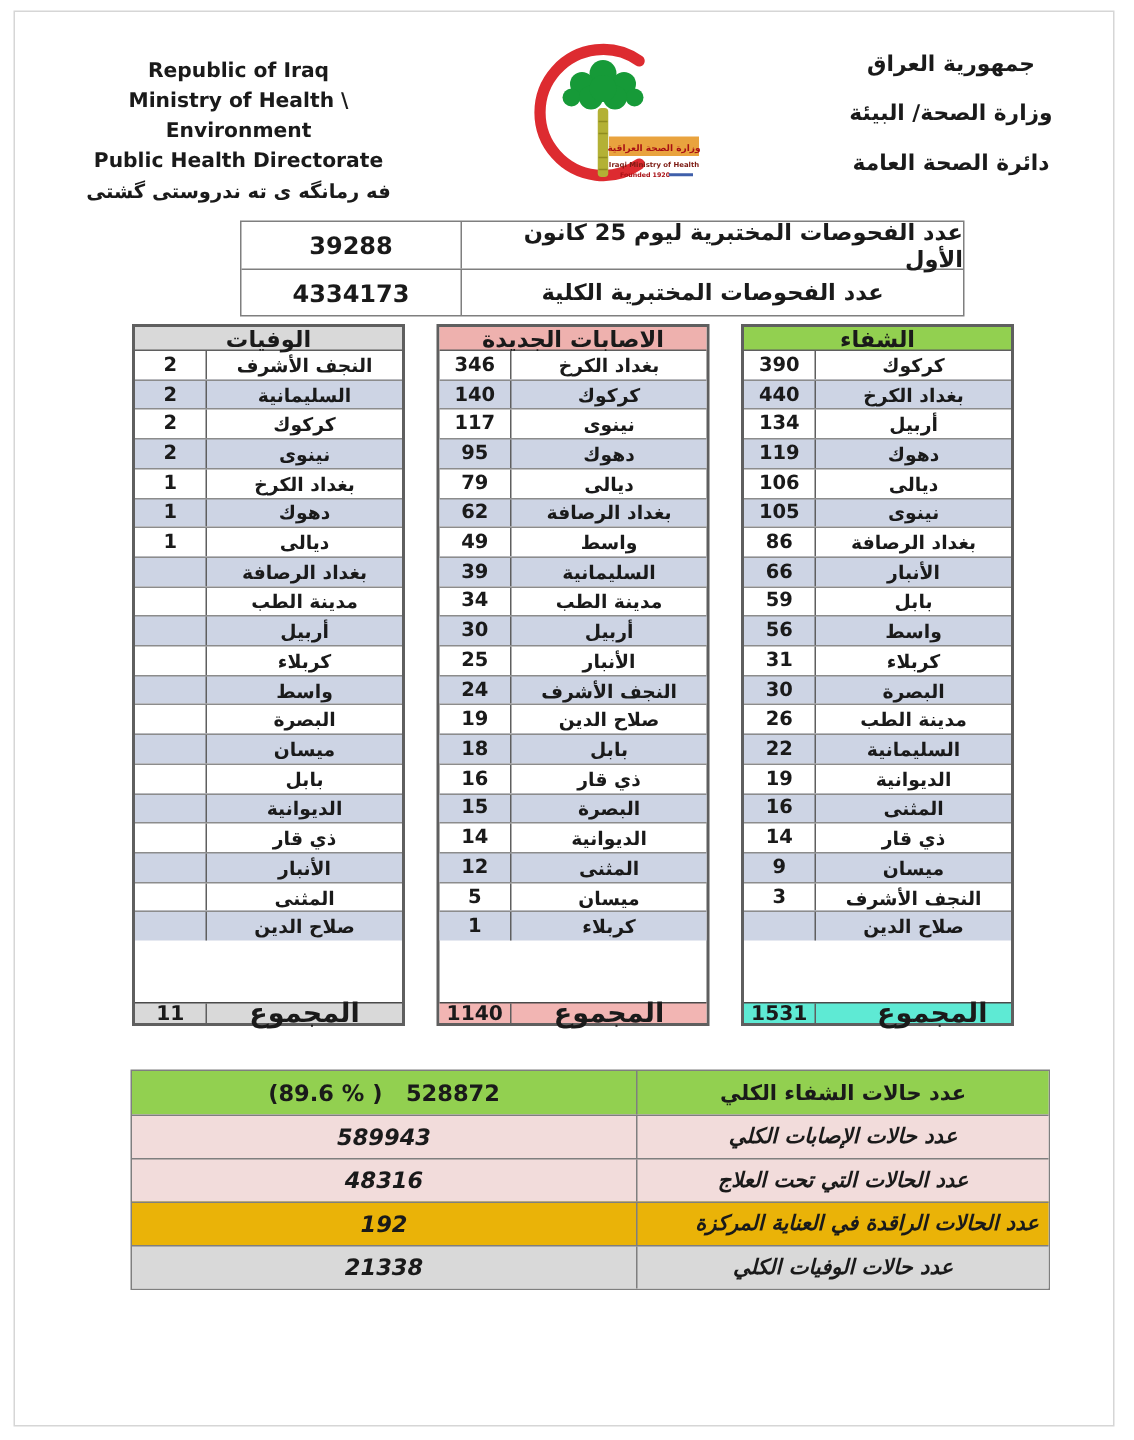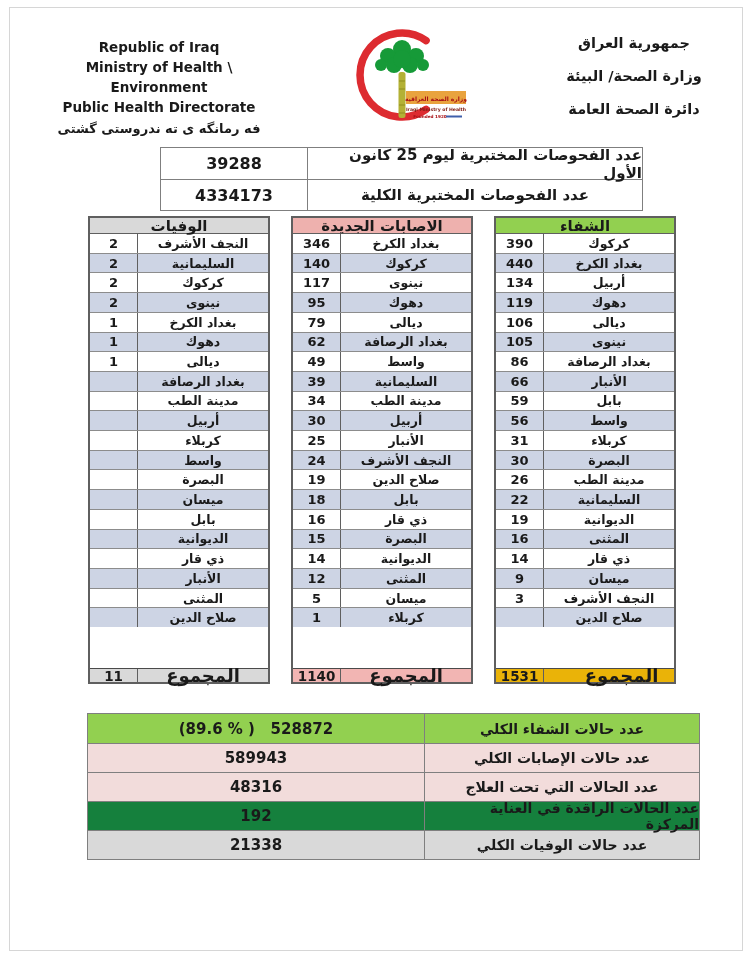--- a/index.html
+++ b/index.html
@@ -55,21 +55,21 @@
     display: flex; align-items: center; justify-content: center; font-size: 13px;
   }
   .pt-name { flex: 1; display: flex; align-items: center; justify-content: center; font-size: 12.5px; }
   .pt-total { height: 14px; display: flex; border-top: 1.5px solid #4a4a4a; margin-top: 41px; }
   .pt-total .pt-val { font-size: 13.5px; }
   .pt-total .pt-name { font-size: 18px; }
 
   
   .summary { margin: 29px 0 0 87px; width: 613px; border: 1.5px solid #7f7f7f; }
   .sum-row { display: flex; height: 29px; }
-  .sum-row + .sum-row { border-top: 1px solid #7f7f7f; }
+  .sum-row + .sum-row { border-top: 1px solid #7f7f7f; font-style: italic; }
   .sum-val {
     width: 337px; border-right: 1px solid #7f7f7f; white-space: pre;
     display: flex; align-items: center; justify-content: center; font-size: 15px;
   }
   .sum-label { flex: 1; display: flex; align-items: center; justify-content: center; font-size: 14px; }
 </style>
 </head>
 <body style="background: rgb(255, 255, 255);">
 
 <div class="page">
@@ -388,41 +388,41 @@
           </div>
           <div class="pt-row">
             <div class="pt-val" dir="ltr">3</div>
             <div class="pt-name" dir="rtl">النجف الأشرف</div>
           </div>
           <div class="pt-row alt">
             <div class="pt-val" dir="ltr"></div>
             <div class="pt-name" dir="rtl">صلاح الدين</div>
           </div>
         </div>
-        <div class="pt-total" style="background: #eab308; gap: 25px;">
+        <div class="pt-total" style="background: #5eead4; gap: 25px;">
           <div class="pt-val" dir="ltr">1531</div>
           <div class="pt-name" dir="rtl">المجموع</div>
         </div>
       </div>
     </div>
 
   <div class="summary">
       <div class="sum-row" style="background: rgb(146, 208, 80);">
         <div class="sum-val" dir="ltr">(89.6 % )   528872</div>
         <div class="sum-label" dir="rtl">عدد حالات الشفاء الكلي</div>
       </div>
       <div class="sum-row" style="background: rgb(242, 220, 219);">
         <div class="sum-val" dir="ltr">589943</div>
         <div class="sum-label" dir="rtl">عدد حالات الإصابات الكلي</div>
       </div>
       <div class="sum-row" style="background: rgb(242, 220, 219);">
         <div class="sum-val" dir="ltr">48316</div>
         <div class="sum-label" dir="rtl">عدد الحالات التي تحت العلاج</div>
       </div>
-      <div class="sum-row" style="background: #15803d; gap: 32px;">
+      <div class="sum-row" style="background: #eab308; gap: 32px;">
         <div class="sum-val" dir="ltr">192</div>
         <div class="sum-label" dir="rtl">عدد الحالات الراقدة في العناية المركزة</div>
       </div>
       <div class="sum-row" style="background: rgb(217, 217, 217);">
         <div class="sum-val" dir="ltr">21338</div>
         <div class="sum-label" dir="rtl">عدد حالات الوفيات الكلي</div>
       </div>
     </div>
 </div>
 

